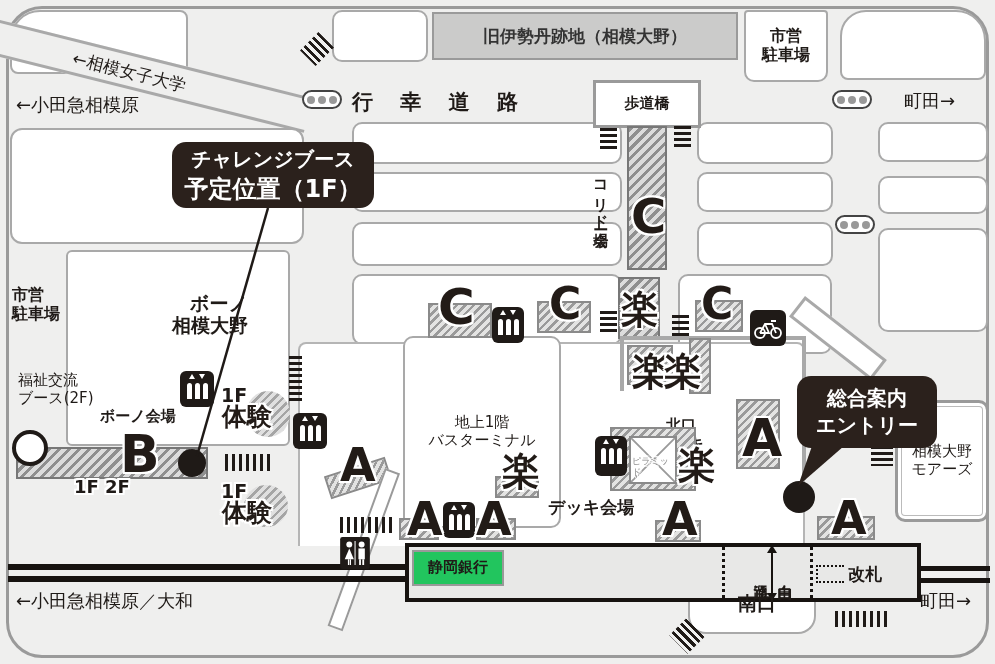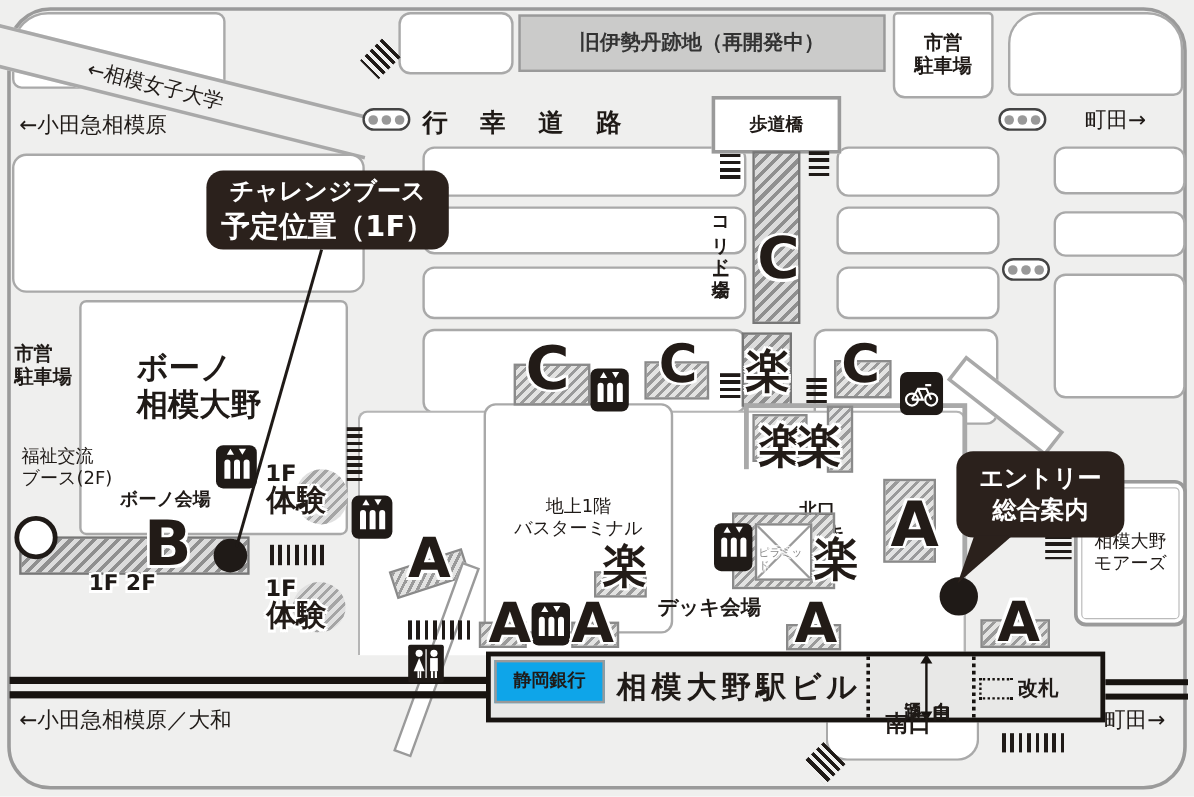--- a/index.html
+++ b/index.html
@@ -54,21 +54,21 @@
   <div class="abs" style="left:6px;top:6px;right:6px;bottom:6px;border:3px solid #9a9a9a;border-radius:36px;z-index:0;"></div>
 
   <div class="abs blk" style="left:10px;top:10px;width:178px;height:64px;border-radius:30px 8px 8px 8px;"></div>
   <div class="abs" style="left:0;top:20px;width:322px;height:36px;background:#efefee;border-top:3px solid #a9a9a9;border-bottom:3px solid #a9a9a9;transform:rotate(14deg);transform-origin:0 0;z-index:1;">
     <span class="lbl" style="position:absolute;left:80px;top:6px;font-size:17px;">←相模女子大学</span>
   </div>
   <div class="abs cw" style="left:306px;top:36px;width:22px;height:26px;transform:rotate(45deg);"></div>
   <div class="abs blk" style="left:332px;top:10px;width:96px;height:52px;"></div>
 
   <div class="abs ctr" style="left:432px;top:12px;width:306px;height:48px;background:#cbcbca;border:2px solid #9a9a9a;z-index:1;">
-    <span class="lbl b" style="font-size:17px;color:#333;">旧伊勢丹跡地（再開発中）</span>
+    <span class="lbl b" style="font-size:17px;color:#333;">旧伊勢丹跡地（相模大野）</span>
   </div>
   <div class="abs blk ctr" style="left:744px;top:10px;width:84px;height:72px;border-radius:4px 4px 10px 10px;">
     <span class="lbl b pre" style="font-size:16px;text-align:center;">市営
 駐車場</span>
   </div>
   <div class="abs blk" style="left:840px;top:10px;width:146px;height:70px;border-radius:26px 30px 8px 8px;"></div>
 
   <span class="abs lbl b" style="left:352px;top:90px;font-size:21px;letter-spacing:10px;">行 幸 道 路</span>
   <span class="abs lbl" style="left:16px;top:94px;font-size:18px;">←小田急相模原</span>
   <span class="abs lbl" style="left:904px;top:90px;font-size:18px;">町田→</span>
@@ -212,21 +212,21 @@
   <div class="abs cw" style="left:871px;top:446px;width:22px;height:20px;"></div>
 
   <div class="abs blk ctr" style="left:895px;top:400px;width:94px;height:122px;border:3px solid #9a9a9a;box-shadow:inset 0 0 0 3px #fff,inset 0 0 0 4px #bbb;">
     <span class="lbl pre" style="font-size:15px;text-align:center;">相模大野
 モアーズ</span>
   </div>
 
   <span class="abs lbl b pre" style="left:12px;top:286px;font-size:16px;">市営
 駐車場</span>
   <div class="abs blk" style="left:66px;top:250px;width:224px;height:196px;border-radius:6px;"></div>
-  <span class="abs lbl b pre" style="left:114px;top:292px;width:124px;font-size:26px;text-align:left;z-index:2;">ボーノ
+  <span class="abs lbl b pre" style="left:124px;top:292px;width:124px;font-size:19px;text-align:right;z-index:2;">ボーノ
 相模大野</span>
   <span class="abs lbl pre" style="left:18px;top:372px;font-size:15px;z-index:2;">福祉交流
 ブース(2F)</span>
   <span class="abs lbl b" style="left:100px;top:408px;font-size:15px;z-index:2;">ボーノ会場</span>
   <div class="abs elev" style="left:180px;top:371px;width:34px;height:36px;">
     <span class="ar">
         <i class="up"></i>
         <i class="dn"></i>
       </span>
       <span class="pp">
@@ -280,24 +280,23 @@
         <rect x="8.4" y="19.5" width="1.1" height="5" fill="#fff"></rect>
       </svg>
   </div>
 
   <div class="abs rail" style="left:8px;top:564px;width:397px;height:6px;"></div>
   <div class="abs rail" style="left:8px;top:576px;width:397px;height:6px;"></div>
   <div class="abs rail" style="left:921px;top:566px;width:69px;height:5px;"></div>
   <div class="abs rail" style="left:921px;top:578px;width:69px;height:5px;"></div>
 
   <div class="abs station" style="left:405px;top:543px;width:516px;height:59px;"></div>
-  <div class="abs ctr" style="left:412px;top:550px;width:92px;height:36px;background:#0ea5e9;border:2px solid #999;z-index:4;">
+  <div class="abs ctr" style="left:412px;top:550px;width:92px;height:36px;background:#22c55e;border:2px solid #999;z-index:4;">
     <span class="lbl b" style="font-size:15px;">静岡銀行</span>
   </div>
-  <span class="abs lbl b" style="left:514px;top:558px;font-size:25px;letter-spacing:4px;z-index:4;">相模大野駅ビル</span>
   <div class="abs dotl" style="left:722px;top:547px;height:51px;"></div>
   <div class="abs ctr" style="left:734px;top:549px;width:76px;height:48px;z-index:4;">
     <span class="lbl b vert" style="font-size:15px;">通路</span>
     <span class="varr"></span>
     <span class="lbl b vert" style="font-size:15px;">自由</span>
   </div>
   <div class="abs dotl" style="left:810px;top:547px;height:51px;"></div>
   <div class="abs" style="left:816px;top:565px;width:28px;height:18px;border:2px dotted #171310;border-right:none;z-index:4;"></div>
   <span class="abs lbl b" style="left:848px;top:564px;font-size:17px;z-index:4;">改札</span>
 
@@ -307,22 +306,22 @@
   <div class="abs cw" style="left:674px;top:624px;width:26px;height:24px;transform:rotate(45deg);"></div>
 
   <span class="abs lbl" style="left:16px;top:590px;font-size:18px;z-index:4;">←小田急相模原／大和</span>
   <span class="abs lbl" style="left:920px;top:590px;font-size:18px;z-index:4;">町田→</span>
 
   <div class="abs callout" style="left:172px;top:142px;width:202px;height:66px;">
     <span style="font-size:20px;">チャレンジブース</span>
     <span style="font-size:24px;">予定位置（1F）</span>
   </div>
   <div class="abs callout" style="left:797px;top:376px;width:140px;height:72px;">
+    <span style="font-size:20px;">総合案内</span>
     <span style="font-size:20px;">エントリー</span>
-    <span style="font-size:20px;">総合案内</span>
   </div>
   <div class="abs dot" style="left:783px;top:481px;width:32px;height:32px;"></div>
 
   <svg class="abs" style="left:0;top:0;z-index:7;pointer-events:none;" width="995" height="664" viewBox="0 0 995 664">
     <line x1="268" y1="208" x2="197" y2="456" stroke="#1f1a17" stroke-width="2.5"></line>
     <polygon points="812,446 844,446 798,486" fill="#2b211c"></polygon>
   </svg>
 
 </div>
 

